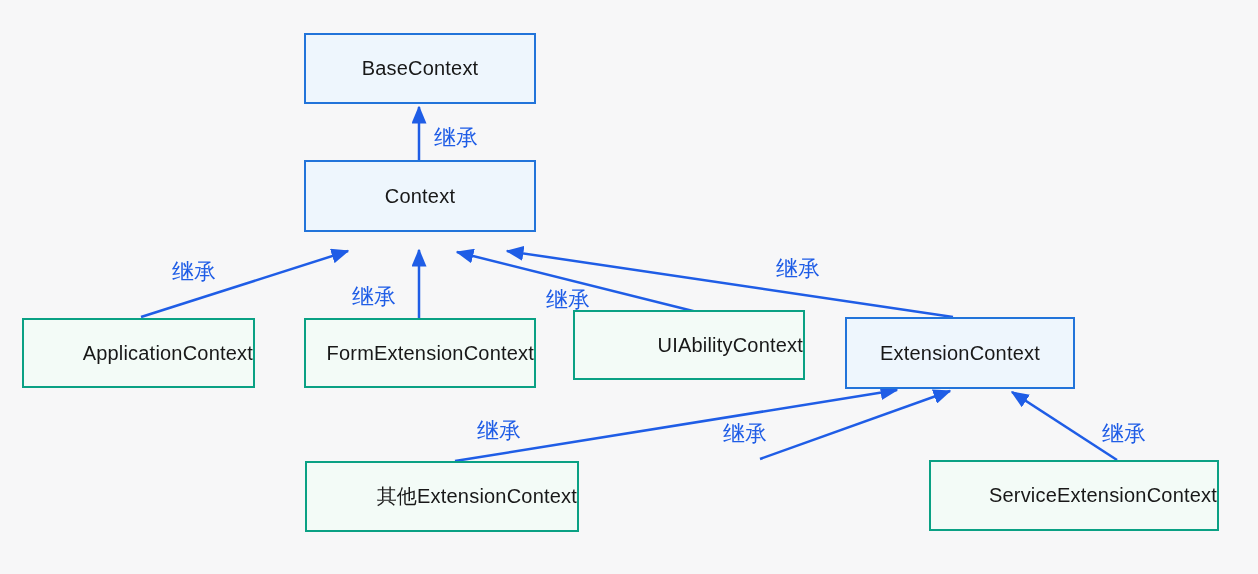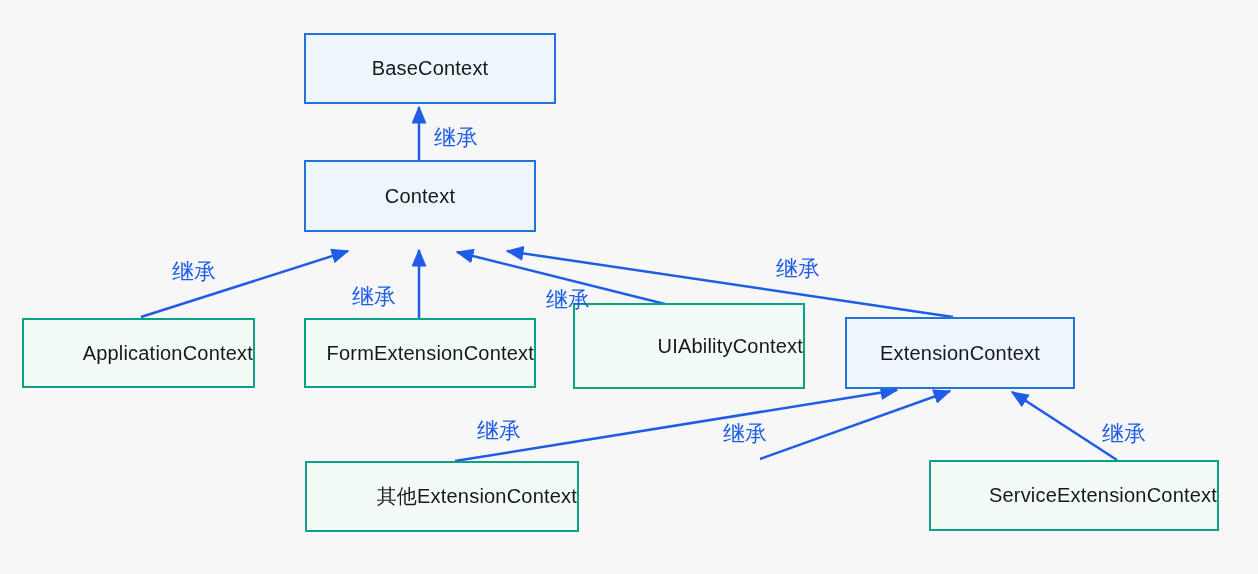--- a/index.html
+++ b/index.html
@@ -77,37 +77,37 @@
     <line class="edge-line" x1="419" y1="176" x2="419" y2="107" marker-end="url(#arrow)"></line>
     <line class="edge-line" x1="141" y1="317" x2="348" y2="251" marker-end="url(#arrow)"></line>
     <line class="edge-line" x1="419" y1="318" x2="419" y2="250" marker-end="url(#arrow)"></line>
     <line class="edge-line" x1="721" y1="318" x2="457" y2="252" marker-end="url(#arrow)"></line>
     <line class="edge-line" x1="953" y1="317" x2="507" y2="251" marker-end="url(#arrow)"></line>
     <line class="edge-line" x1="455" y1="461" x2="897" y2="390" marker-end="url(#arrow)"></line>
     <line class="edge-line" x1="760" y1="459" x2="950" y2="391" marker-end="url(#arrow)"></line>
     <line class="edge-line" x1="1117" y1="460" x2="1012" y2="392" marker-end="url(#arrow)"></line>
   </svg>
 
-  <div class="node blue" style="left:304px; top:33px;  width:252px; height:71px;">
+  <div class="node blue" style="left:304px; top:33px;  width:232px; height:71px;">
     <span>BaseContext</span>
   </div>
 
   <div class="node blue" style="left:304px; top:160px; width:232px; height:72px;">
     <span>Context</span>
   </div>
 
   <div class="node green" style="left:22px;  top:318px; width:233px; height:70px;">
     <span>ApplicationContext</span>
   </div>
 
   <div class="node green" style="left:304px; top:318px; width:232px; height:70px;">
     <span>FormExtensionContext</span>
   </div>
 
-  <div class="node green" style="left:573px; top:303px; width:232px; height:86px;">
+  <div class="node green" style="left:573px; top:310px; width:232px; height:70px;">
     <span>UIAbilityContext</span>
   </div>
 
   <div class="node blue" style="left:845px; top:317px; width:230px; height:72px;">
     <span>ExtensionContext</span>
   </div>
 
   <div class="node green" style="left:305px; top:461px; width:274px; height:71px;">
     <span>其他ExtensionContext</span>
   </div>

